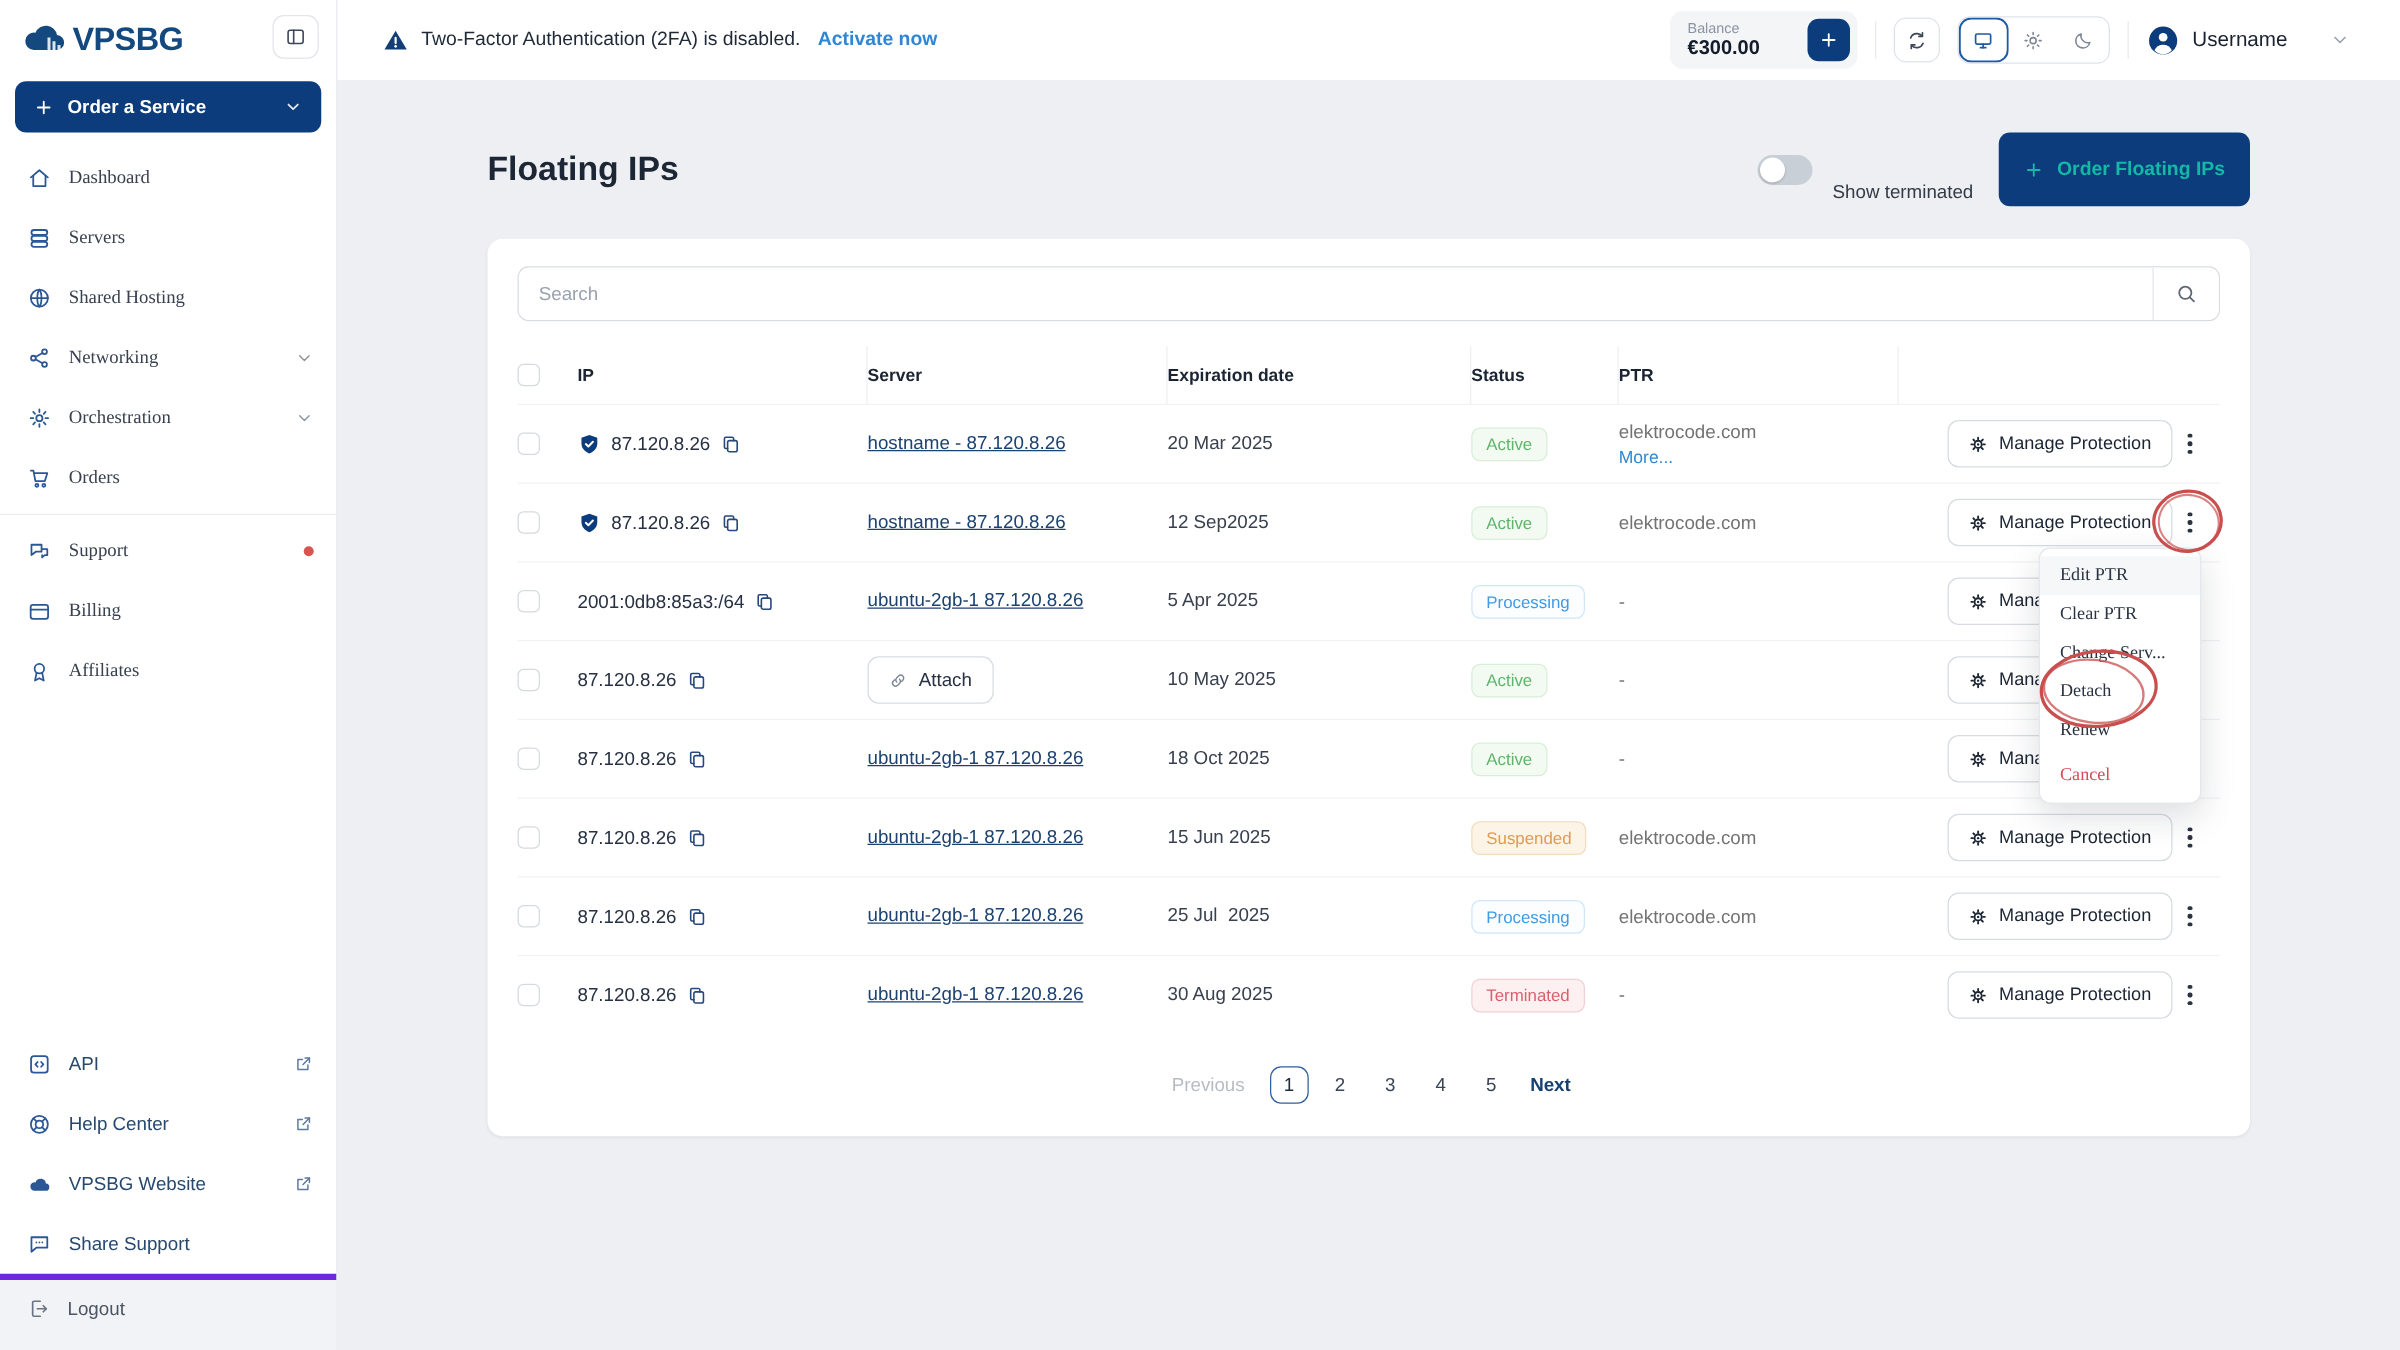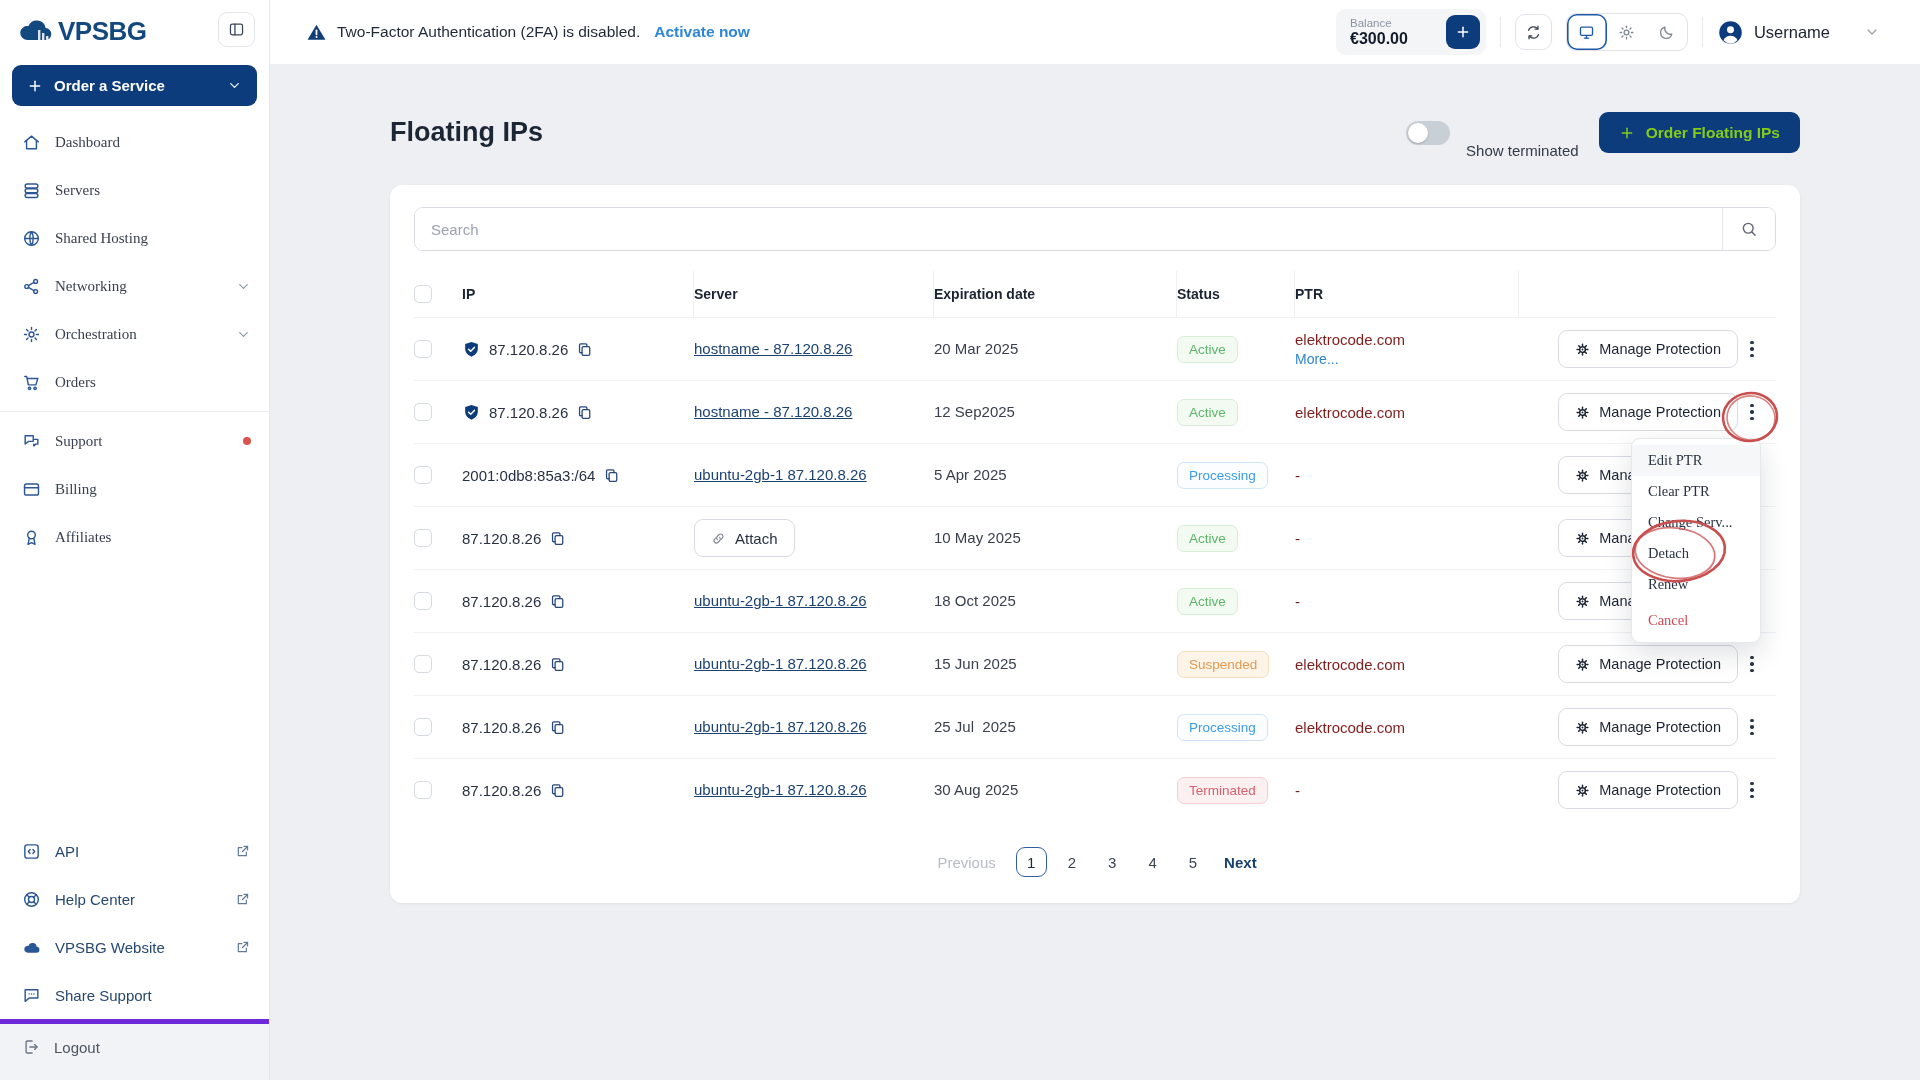--- a/index.html
+++ b/index.html
@@ -49,21 +49,21 @@
   .user-chev { color:#9aa2af; display:flex; margin-left:24px; }
 
   
   .content { flex:1; padding:42px 120px 0; }
   .page-head { display:flex; align-items:center; margin-bottom:26px; }
   .page-title { font-size:27px; font-weight:800; color:#1d2634; }
   .ph-right { margin-left:auto; display:flex; align-items:center; gap:16px; }
   .toggle { width:44px; height:24px; border-radius:12px; background:#c9cfd7; position:relative; cursor:pointer; }
   .toggle-knob { position:absolute; top:2px; left:2px; width:20px; height:20px; border-radius:50%; background:#fff; box-shadow:0 1px 2px rgba(0,0,0,.2); }
   .toggle-label { font-size:15px; color:#333b48;margin-top:36px; }
-  .order-fip-btn { height:41px; border:none; border-radius:9px; background:#0c3c7c; color:#84cc16; font-family:inherit; font-size:15.5px; font-weight:600; display:flex; align-items:center; gap:11px; padding:0 20px; margin-left:4px; cursor:pointer; }
+  .order-fip-btn { height:59px; border:none; border-radius:9px; background:#0c3c7c; color:#14b8a6; font-family:inherit; font-size:15.5px; font-weight:600; display:flex; align-items:center; gap:11px; padding:0 20px; margin-left:4px; cursor:pointer; }
 
   .card { background:#fff; border-radius:12px; box-shadow:0 1px 3px rgba(16,24,40,.06); padding:22px 24px 18px; }
   .search-wrap { display:flex; border:1px solid #d8dce2; border-radius:9px; height:44px; margin-bottom:20px; overflow:hidden; background:#fff; }
   .search-input { flex:1; border:none; outline:none; padding:0 16px; font-family:inherit; font-size:15px; color:#333b48; }
   .search-input::placeholder { color:#9aa2af; }
   .search-btn { width:53px; border:none; border-left:1px solid #e3e6ea; background:#fff; color:#5f6774; display:flex; align-items:center; justify-content:center; cursor:pointer; }
 
   .thead { display:flex; align-items:center; height:46px; }
   .thead .cell { font-size:14px; font-weight:700; color:#1b2433; border-right:1px solid #edeff2; height:100%; display:flex; align-items:center; }
   .thead .c-actions { border-right:none; }
@@ -83,21 +83,21 @@
   .copy-icon { color:#27477e; display:flex; cursor:pointer; }
   .server-link { font-size:15px; color:#1c4272; text-decoration:underline; cursor:pointer; }
   .attach-btn { height:38px; border:1px solid #d8dce2; border-radius:9px; background:#fff; display:flex; align-items:center; gap:9px; padding:0 16px; font-family:inherit; font-size:15px; color:#273142; cursor:pointer; }
   .attach-btn .a-icon { color:#7d8694; display:flex; }
   .exp-text { font-size:15px; color:#39414f; }
   .badge { display:inline-block; padding:5px 11px; border-radius:7px; font-size:13.5px; border:1px solid; }
   .badge.ok   { color:#5db56a; background:#f2faf2; border-color:#d8eed8; }
   .badge.proc { color:#3d9be9; background:#fbfdff; border-color:#cfe6fa; }
   .badge.susp { color:#e09a52; background:#fdf4e8; border-color:#f2ddc0; }
   .badge.term { color:#d9606e; background:#fdf0f1; border-color:#f2cfd4; }
-  .ptr-text { font-size:15px; color:#7f1d1d; }
+  .ptr-text { font-size:15px; color:#737373; }
   .more-link { font-size:14px; color:#2e86d1; margin-top:3px; cursor:pointer; }
   .manage-btn { height:38px; border:1px solid #d8dce2; border-radius:9px; background:#fff; display:flex; align-items:center; gap:9px; padding:0 16px; font-family:inherit; font-size:14.5px; color:#1b2433; cursor:pointer; white-space:nowrap; }
   .manage-btn .g-icon { color:#1b2433; display:flex; }
   .kebab-btn { width:28px; height:38px; border:none; background:transparent; display:flex; flex-direction:column; align-items:center; justify-content:center; gap:3px; cursor:pointer; }
   .kebab-btn i { width:3.6px; height:3.6px; border-radius:50%; background:#2a3342; }
 
   .pagination { display:flex; align-items:center; justify-content:center; gap:10px; margin-top:26px; padding-bottom:8px; }
   .pg-prev { font-size:15px; color:#b6bcc6; padding:0 10px; cursor:default; }
   .pg-num { font-size:15px; color:#3a4454; padding:0 11px; height:30px; display:flex; align-items:center; cursor:pointer; }
   .pg-num.cur { border:1.5px solid #2f5f9e; border-radius:9px; width:31px; padding:0; justify-content:center; color:#1f2a3a; }

